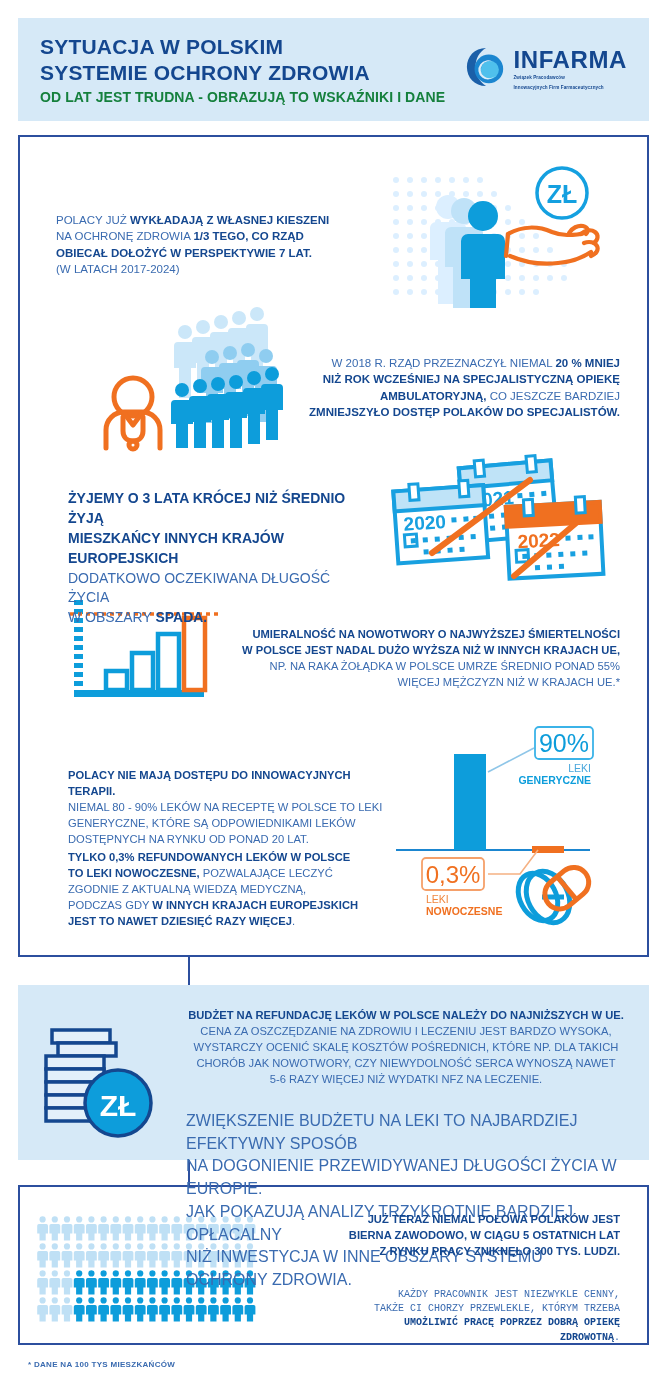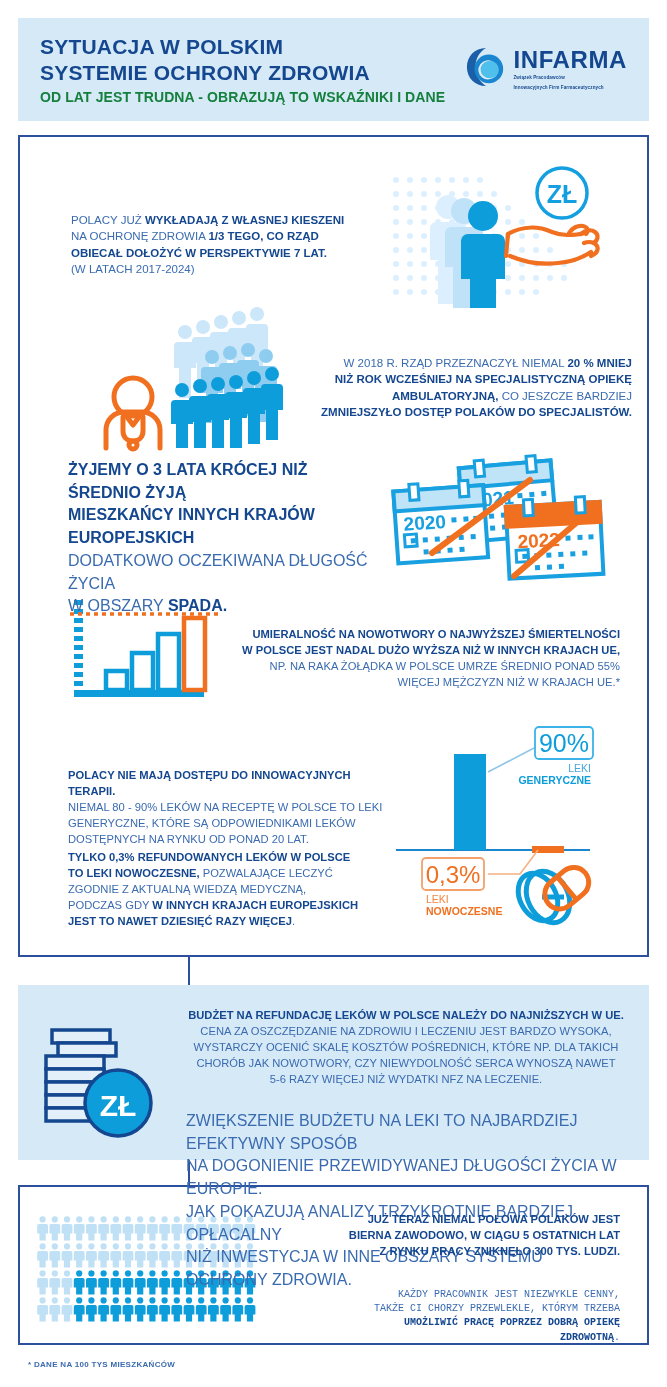--- a/index.html
+++ b/index.html
@@ -51,23 +51,23 @@
   .conn-2 { top:1160px; height:25px; left:188px; }
 
   
   .txt { position:absolute; line-height:1.42; color:#1f4f9e; }
   .txt .b { font-weight:bold; color:#14478f; }
   .txt .n { font-weight:normal; color:#3a6bb0; }
   .l  { text-align:left; }
   .r  { text-align:right; }
 
   
-  .t-1 { left:71px;  top:212px; width:290px; font-size:11.5px; }
-  .t-2 { left:312px; top:355px; width:320px; font-size:11.5px; }
-  .t-3 { left:68px;  top:459px; width:300px; font-size:16px; }
+  .t-1 { left:56px;  top:212px; width:290px; font-size:11.5px; }
+  .t-2 { left:300px; top:355px; width:320px; font-size:11.5px; }
+  .t-3 { left:68px;  top:489px; width:300px; font-size:14px; }
   .t-4 { left:228px; top:627px; width:392px; font-size:11.2px; }
   .t-5 { left:68px;  top:768px; width:320px; font-size:11.2px; }
   .t-6 { left:68px;  top:850px; width:320px; font-size:11.2px; }
   .t-7 { left:186px; top:1008px; width:440px; font-size:11.2px;text-align:center; }
   .t-8 { left:186px; top:1110px; width:440px; font-size:16px; }
   .t-9 { left:290px; top:1212px; width:330px; font-size:11.2px; }
   .t-10{ left:290px; top:1288px; width:330px; font-size:10px;font-family:Liberation Mono, monospace; }
 
   .footnote {
     position:absolute; left:28px; top:1360px;

